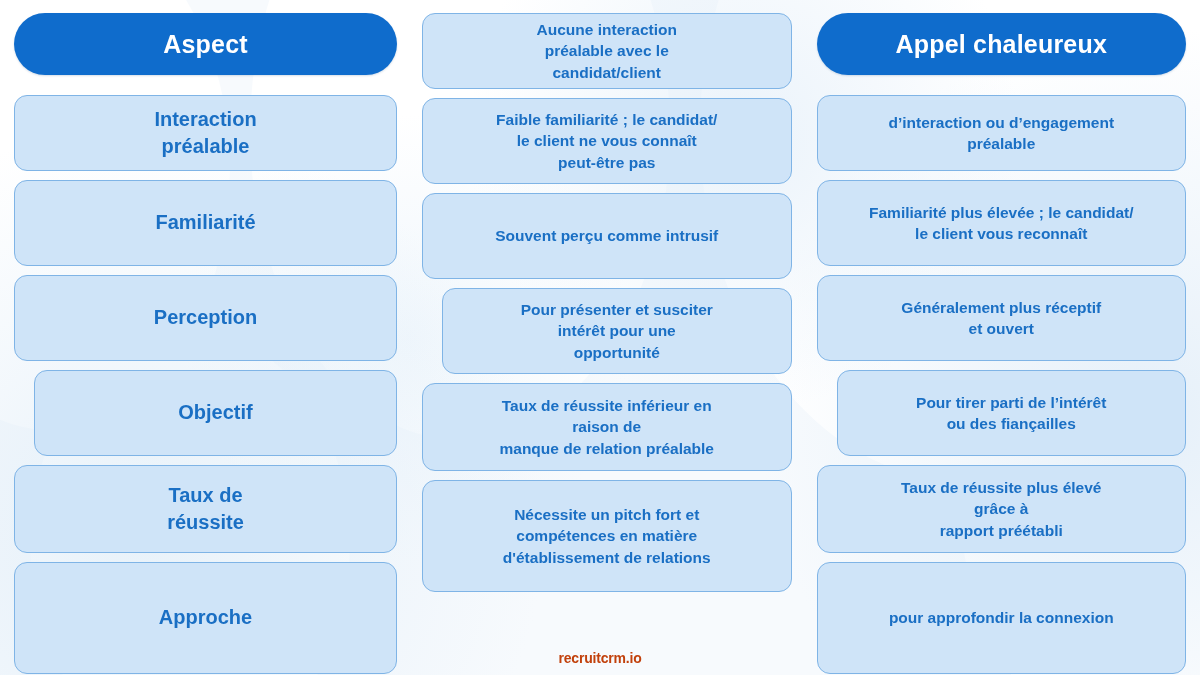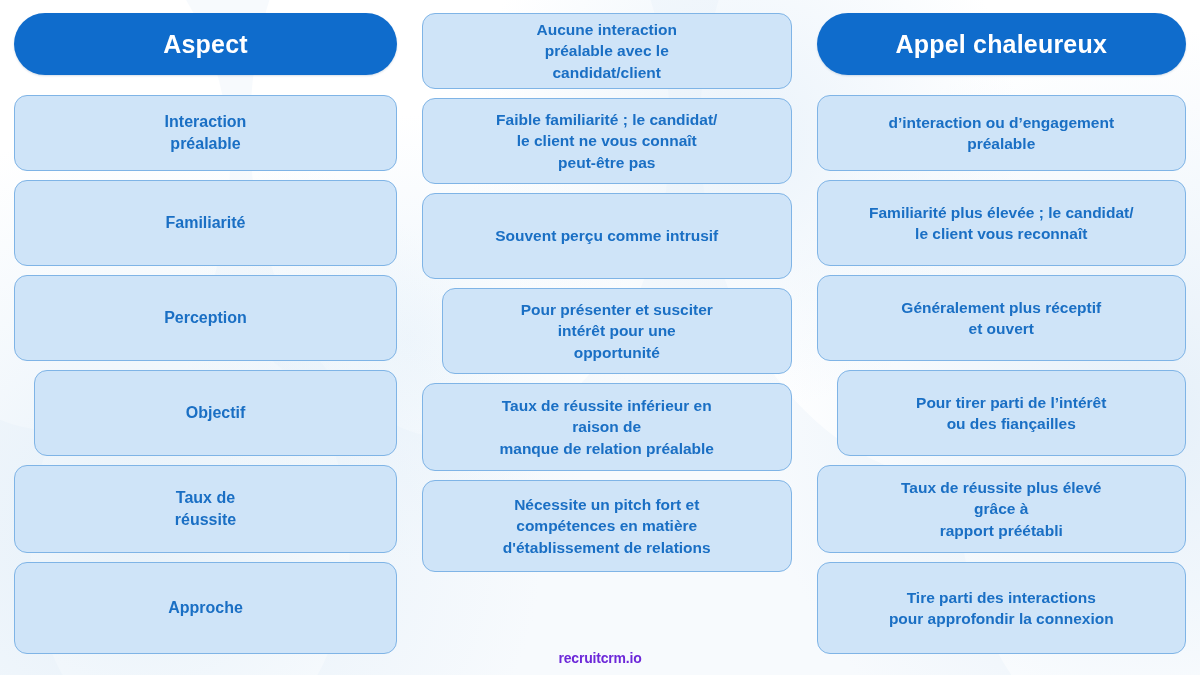--- a/index.html
+++ b/index.html
@@ -89,37 +89,37 @@
     font-weight: bold;
     line-height: 1.36;
     padding: 6px 12px;
     margin-bottom: 9px;
   }
   .cell.r0 { height: 76px; }
   .cell.r1 { height: 86px; }
   .cell.r2 { height: 86px; }
   .cell.r3 { height: 86px; margin-left: 20px; }
   .cell.r4 { height: 88px; }
-  .cell.r5 { height: 92px; }
-
-  .col-aspect .cell { font-size: 16px; }
+  .cell.r5 { height: 112px; }
+
+  .col-aspect .cell { font-size: 20px; }
 
   .cell .line { display: block; }
 
   .footer {
     position: absolute;
     left: 0;
     right: 0;
     bottom: 8px;
     text-align: center;
   }
   .footer-logo {
     font-size: 14px;
     font-weight: bold;
-    color: #6d28d9;
+    color: #c2410c;
     letter-spacing: -0.2px;
   }
 </style>
 </head>
 <body>
 
 <div class="bg-layer">
   <div class="bg-blob b1"></div>
   <div class="bg-blob b2"></div>
   <div class="bg-blob b3"></div>
@@ -242,21 +242,20 @@
       </div>
       <div class="cell r4">
         <div>
           <span class="line">Taux de réussite plus élevé</span>
           <span class="line">grâce à</span>
           <span class="line">rapport préétabli</span>
         </div>
       </div>
       <div class="cell r5">
         <div>
-          <span class="line">Tire parti des interactions</span>
           <span class="line">pour approfondir la connexion</span>
         </div>
       </div>
     </div>
 
   </div>
 
   <div class="footer">
     <span class="footer-logo">recruitcrm.io</span>
   </div>

